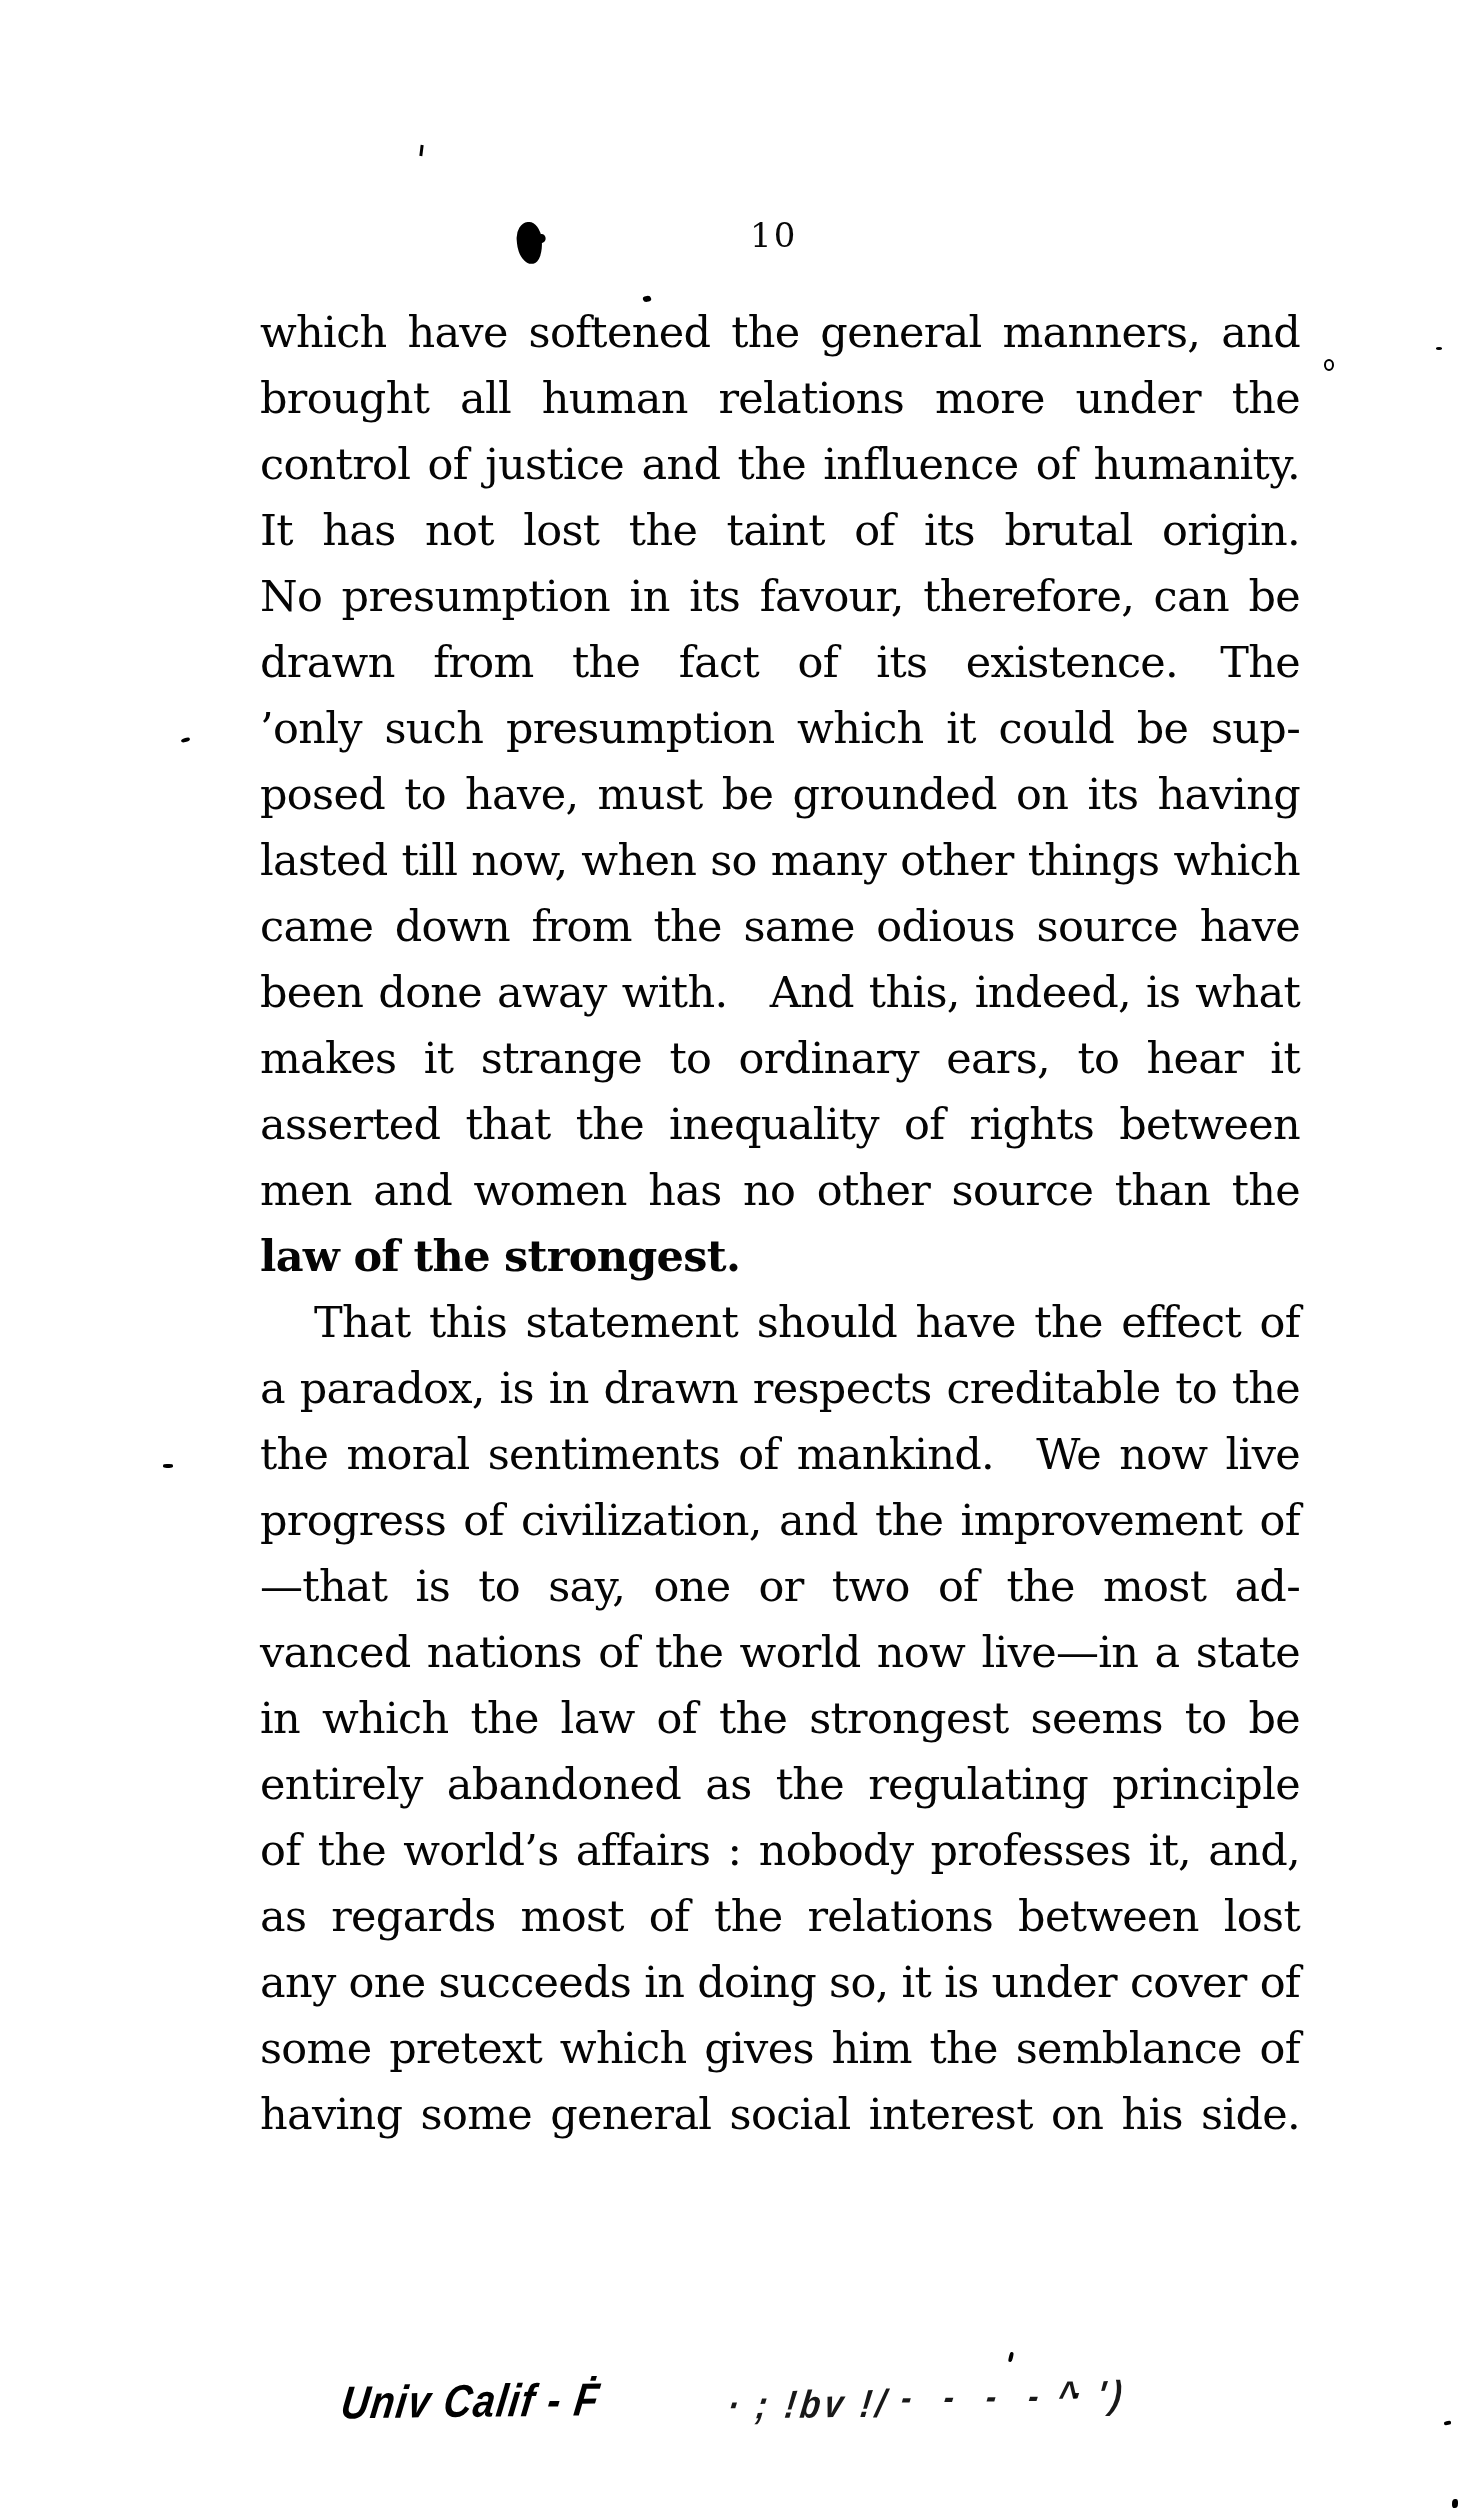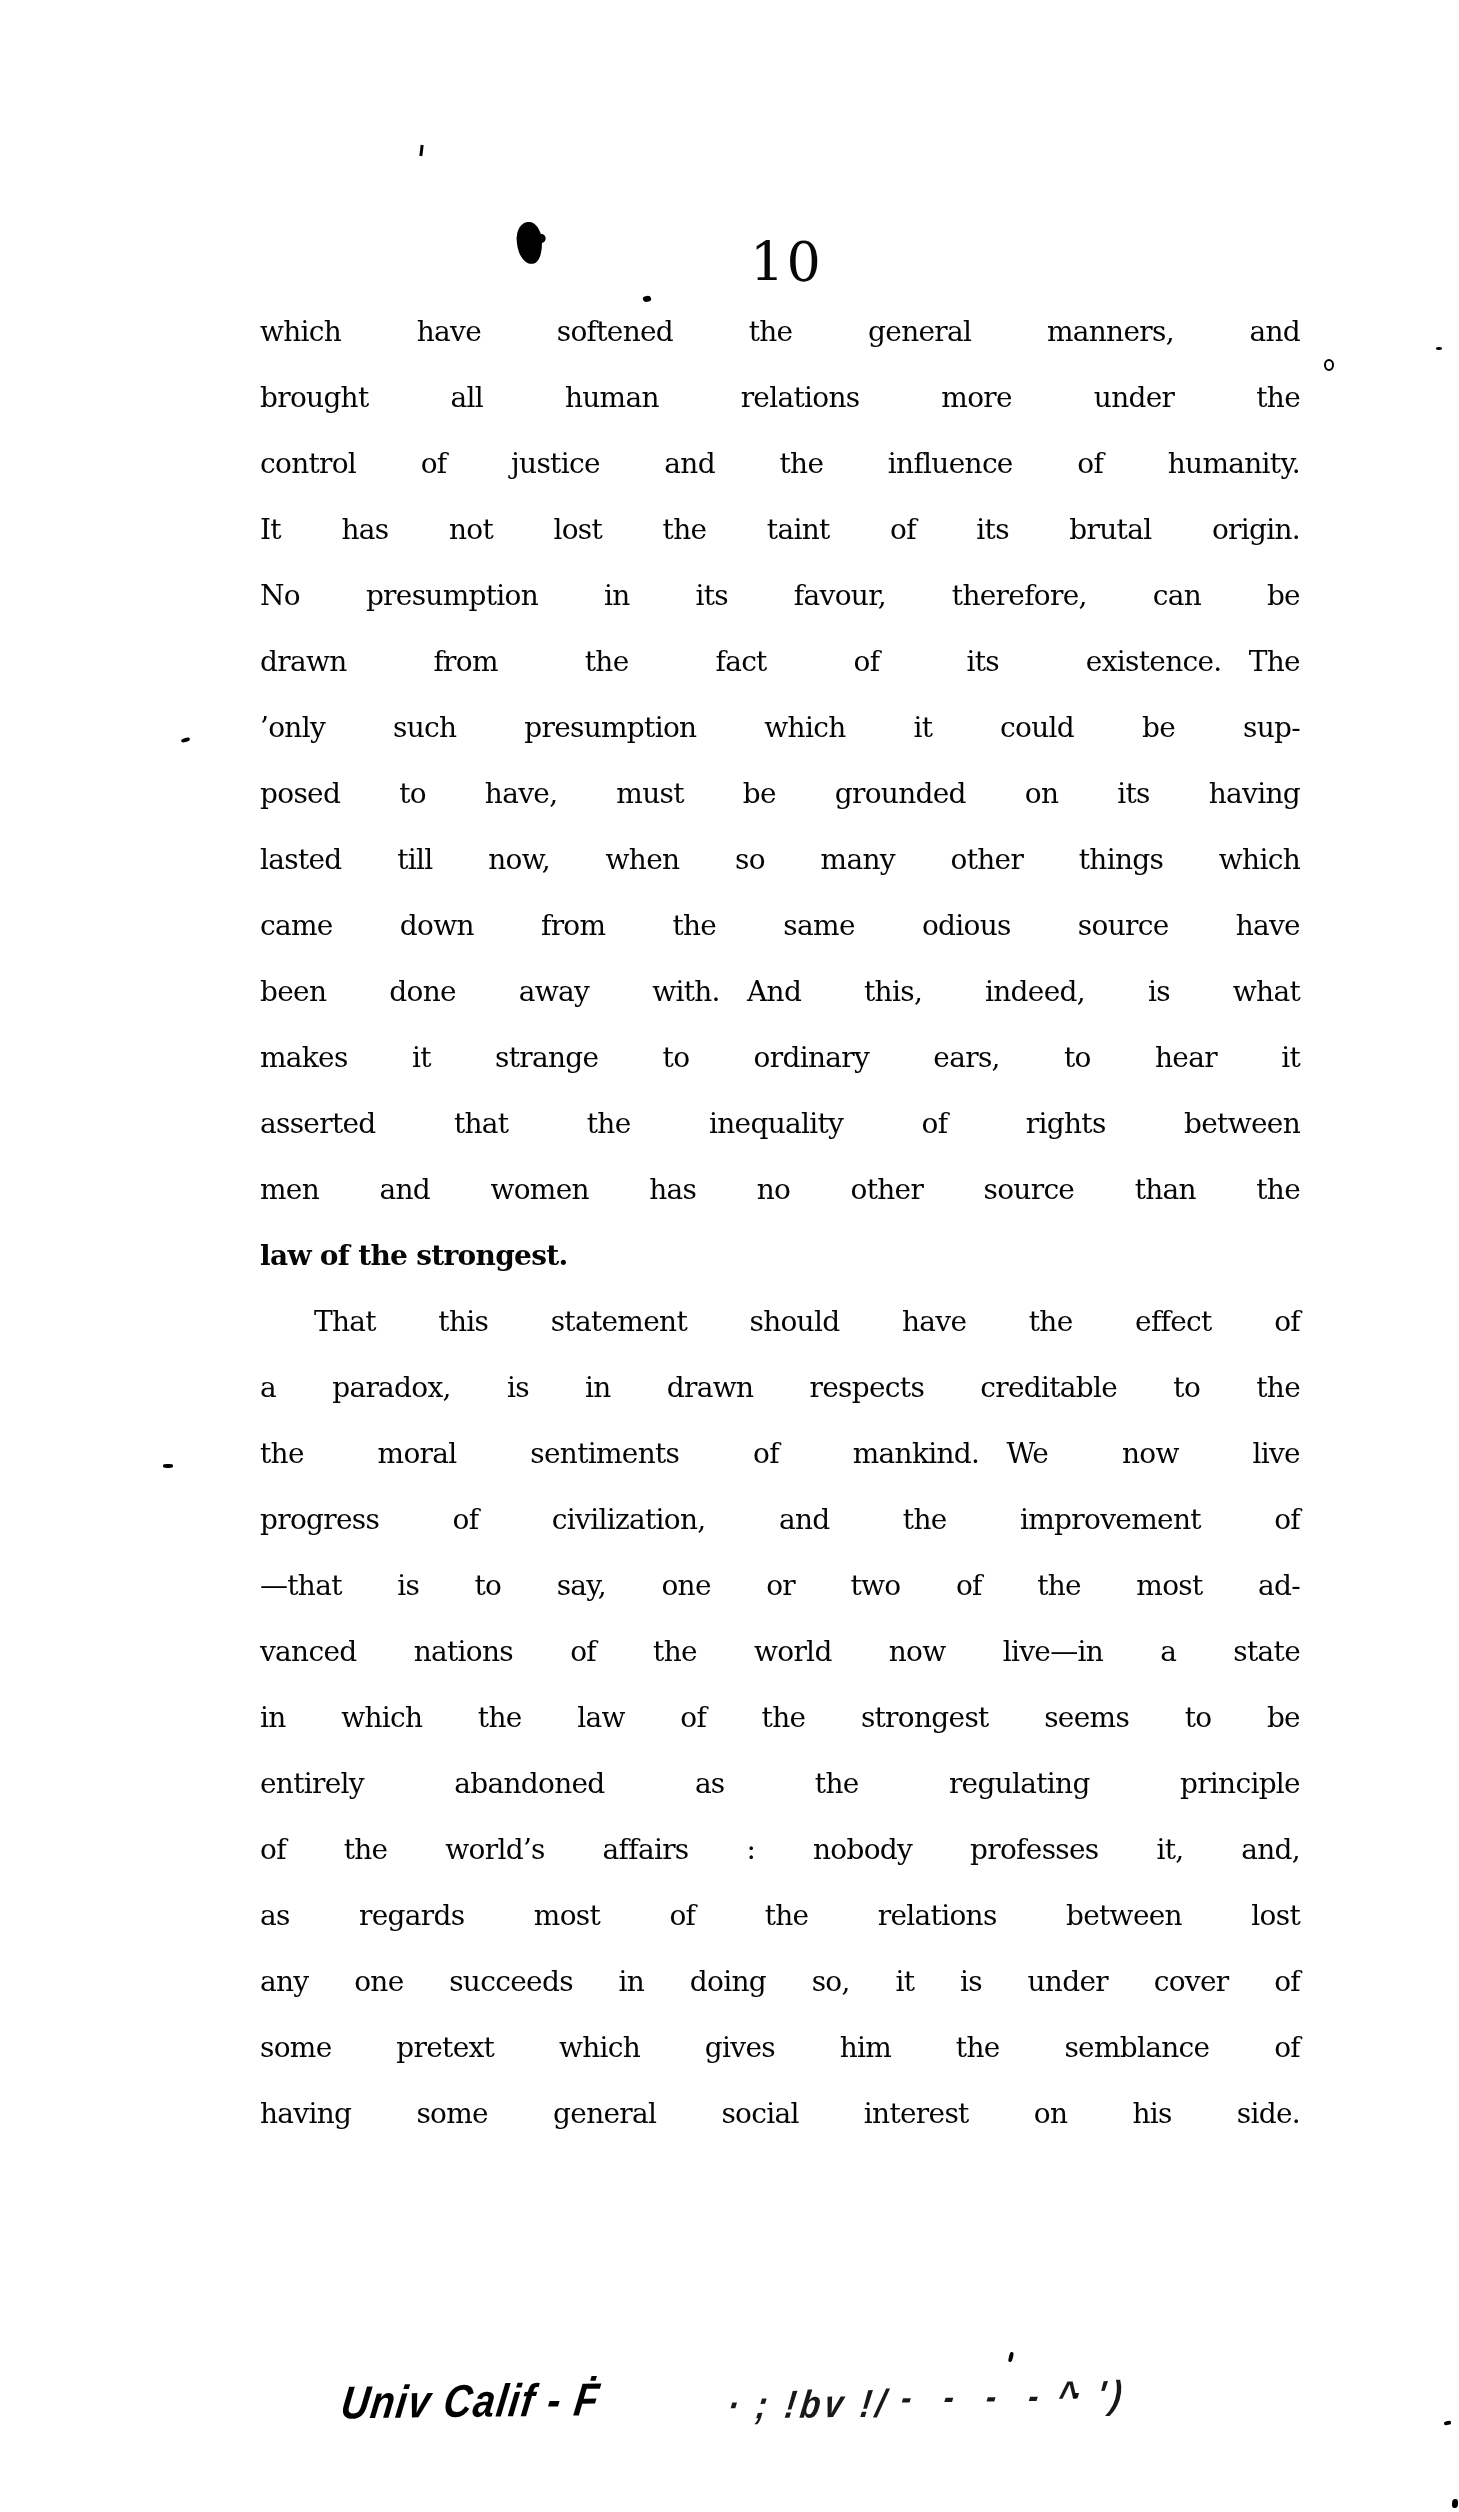--- a/index.html
+++ b/index.html
@@ -6,41 +6,41 @@
   .page {
     position:relative;
     width:1459px; height:2512px;
     background:#ffffff;
     overflow:hidden;
     font-family:"DejaVu Serif", serif;
     color:#050505;
   }
   
   .page-number {
-    position:absolute; left:750px; top:236px;
-    font-size:54px; line-height:1; letter-spacing:2.1px;
+    position:absolute; left:750px; top:218px;
+    font-size:34px; line-height:1; letter-spacing:2.1px;
     color:#080808;
   }
   .ink-blob {
     position:absolute; left:517px; top:222px;
     width:25px; height:42px; background:#000;
     border-radius:52% 48% 44% 56% / 42% 46% 58% 54%;
     transform:rotate(-5deg);
   }
   .ink-blob::after {
     content:""; position:absolute; right:-4.2px; top:12.5px;
     width:8.3px; height:9.7px; background:#000; border-radius:50%;
   }
   
   .text-block {
     position:absolute; left:260px; top:299px; width:1040px;
   }
   .line {
     height:66px; line-height:66px;
-    font-size:28px; letter-spacing:-0.7px;
+    font-size:43px; letter-spacing:-0.7px;
     white-space:nowrap;
     text-align:justify; text-align-last:justify;
     text-justify:inter-word;
   }
   .para-1 .line:last-child { text-align-last:left;font-weight:bold; }
   .para-2 .line:first-child { padding-left:54px; }
   
   .wm {
     position:absolute;
     font-family:"Liberation Sans","DejaVu Sans",sans-serif;

